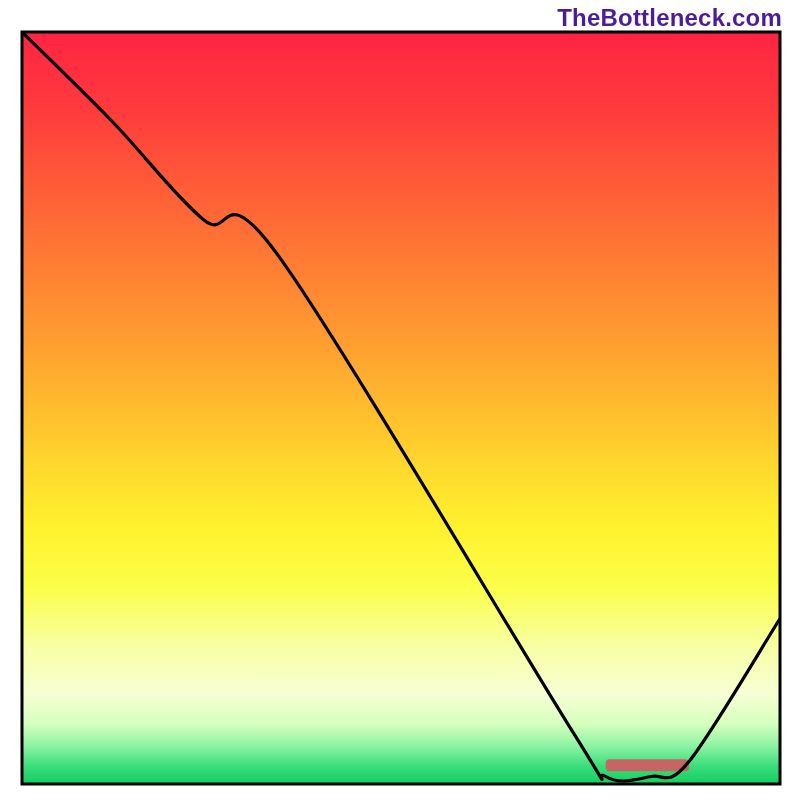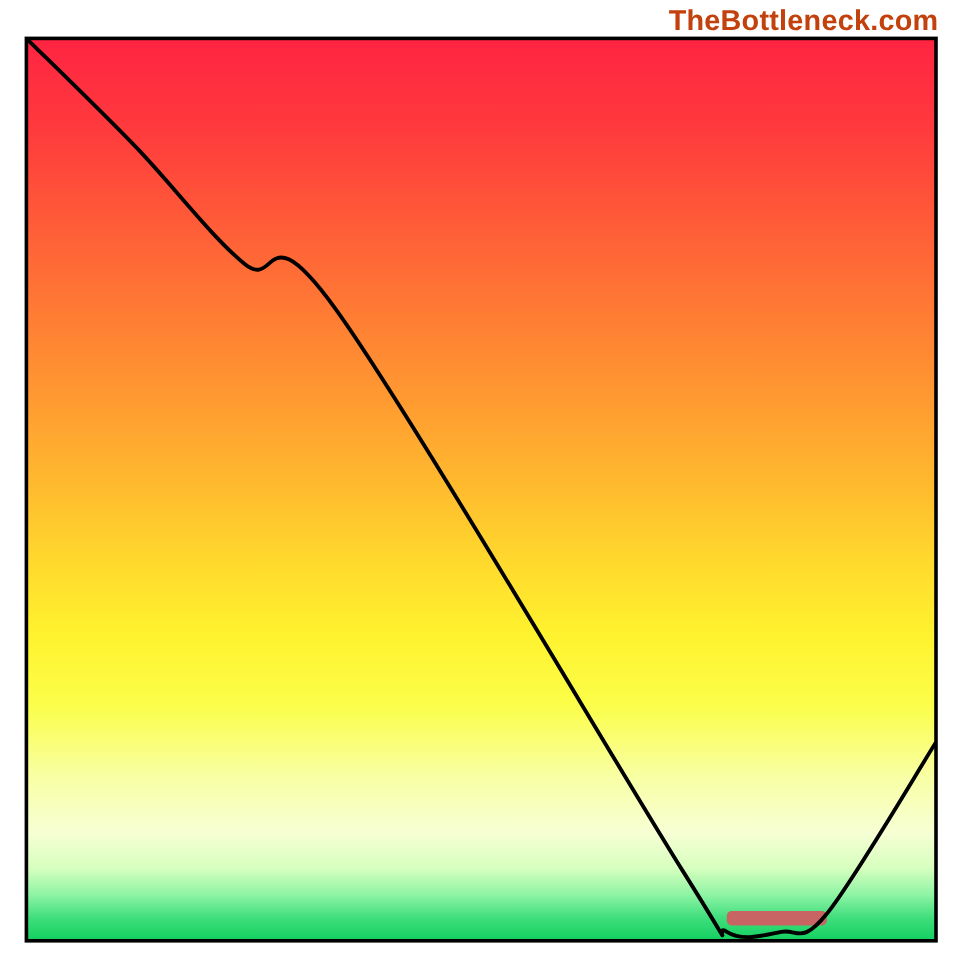--- a/index.html
+++ b/index.html
@@ -15,21 +15,21 @@
     position: relative;
     width: 800px;
     height: 800px;
   }
   .watermark {
     position: absolute;
     top: 4px;
     right: 18px;
     font-size: 24px;
     font-weight: 600;
-    color: #c2410c;
+    color: #4c1d95;
     letter-spacing: 0.2px;
     z-index: 10;
   }
   svg.chart {
     position: absolute;
     left: 0;
     top: 0;
     width: 800px;
     height: 800px;
     display: block;

